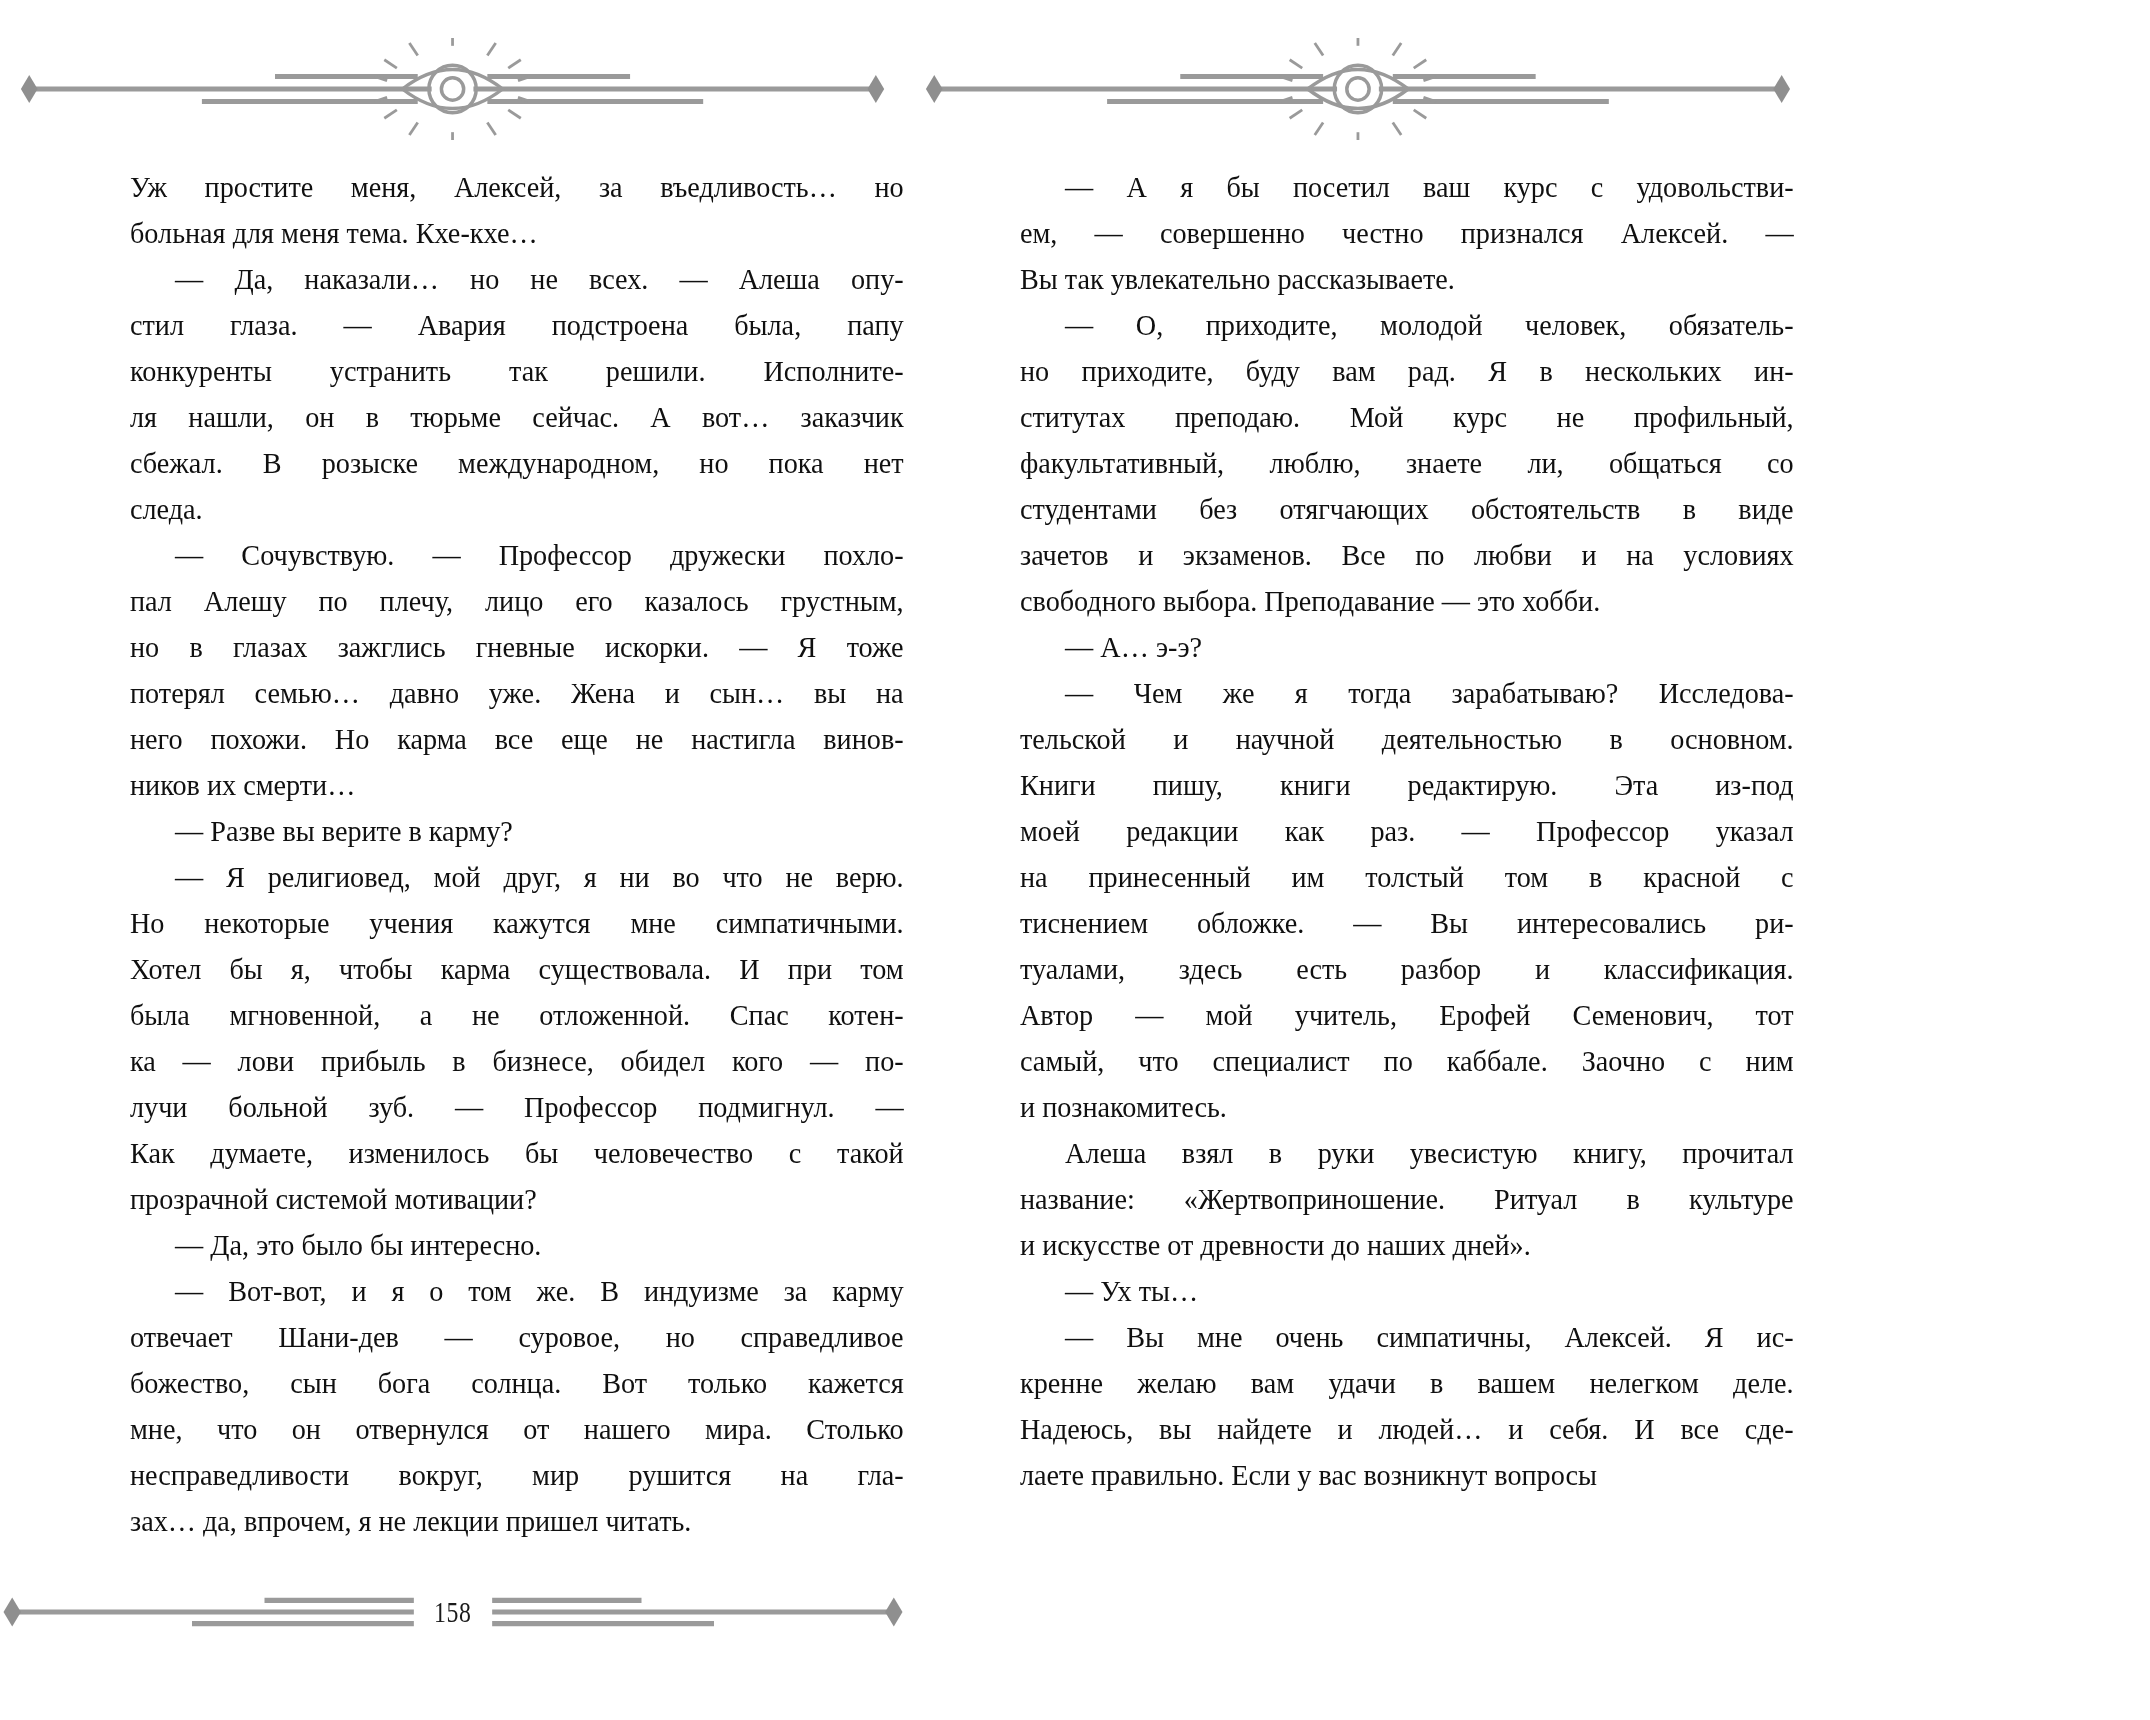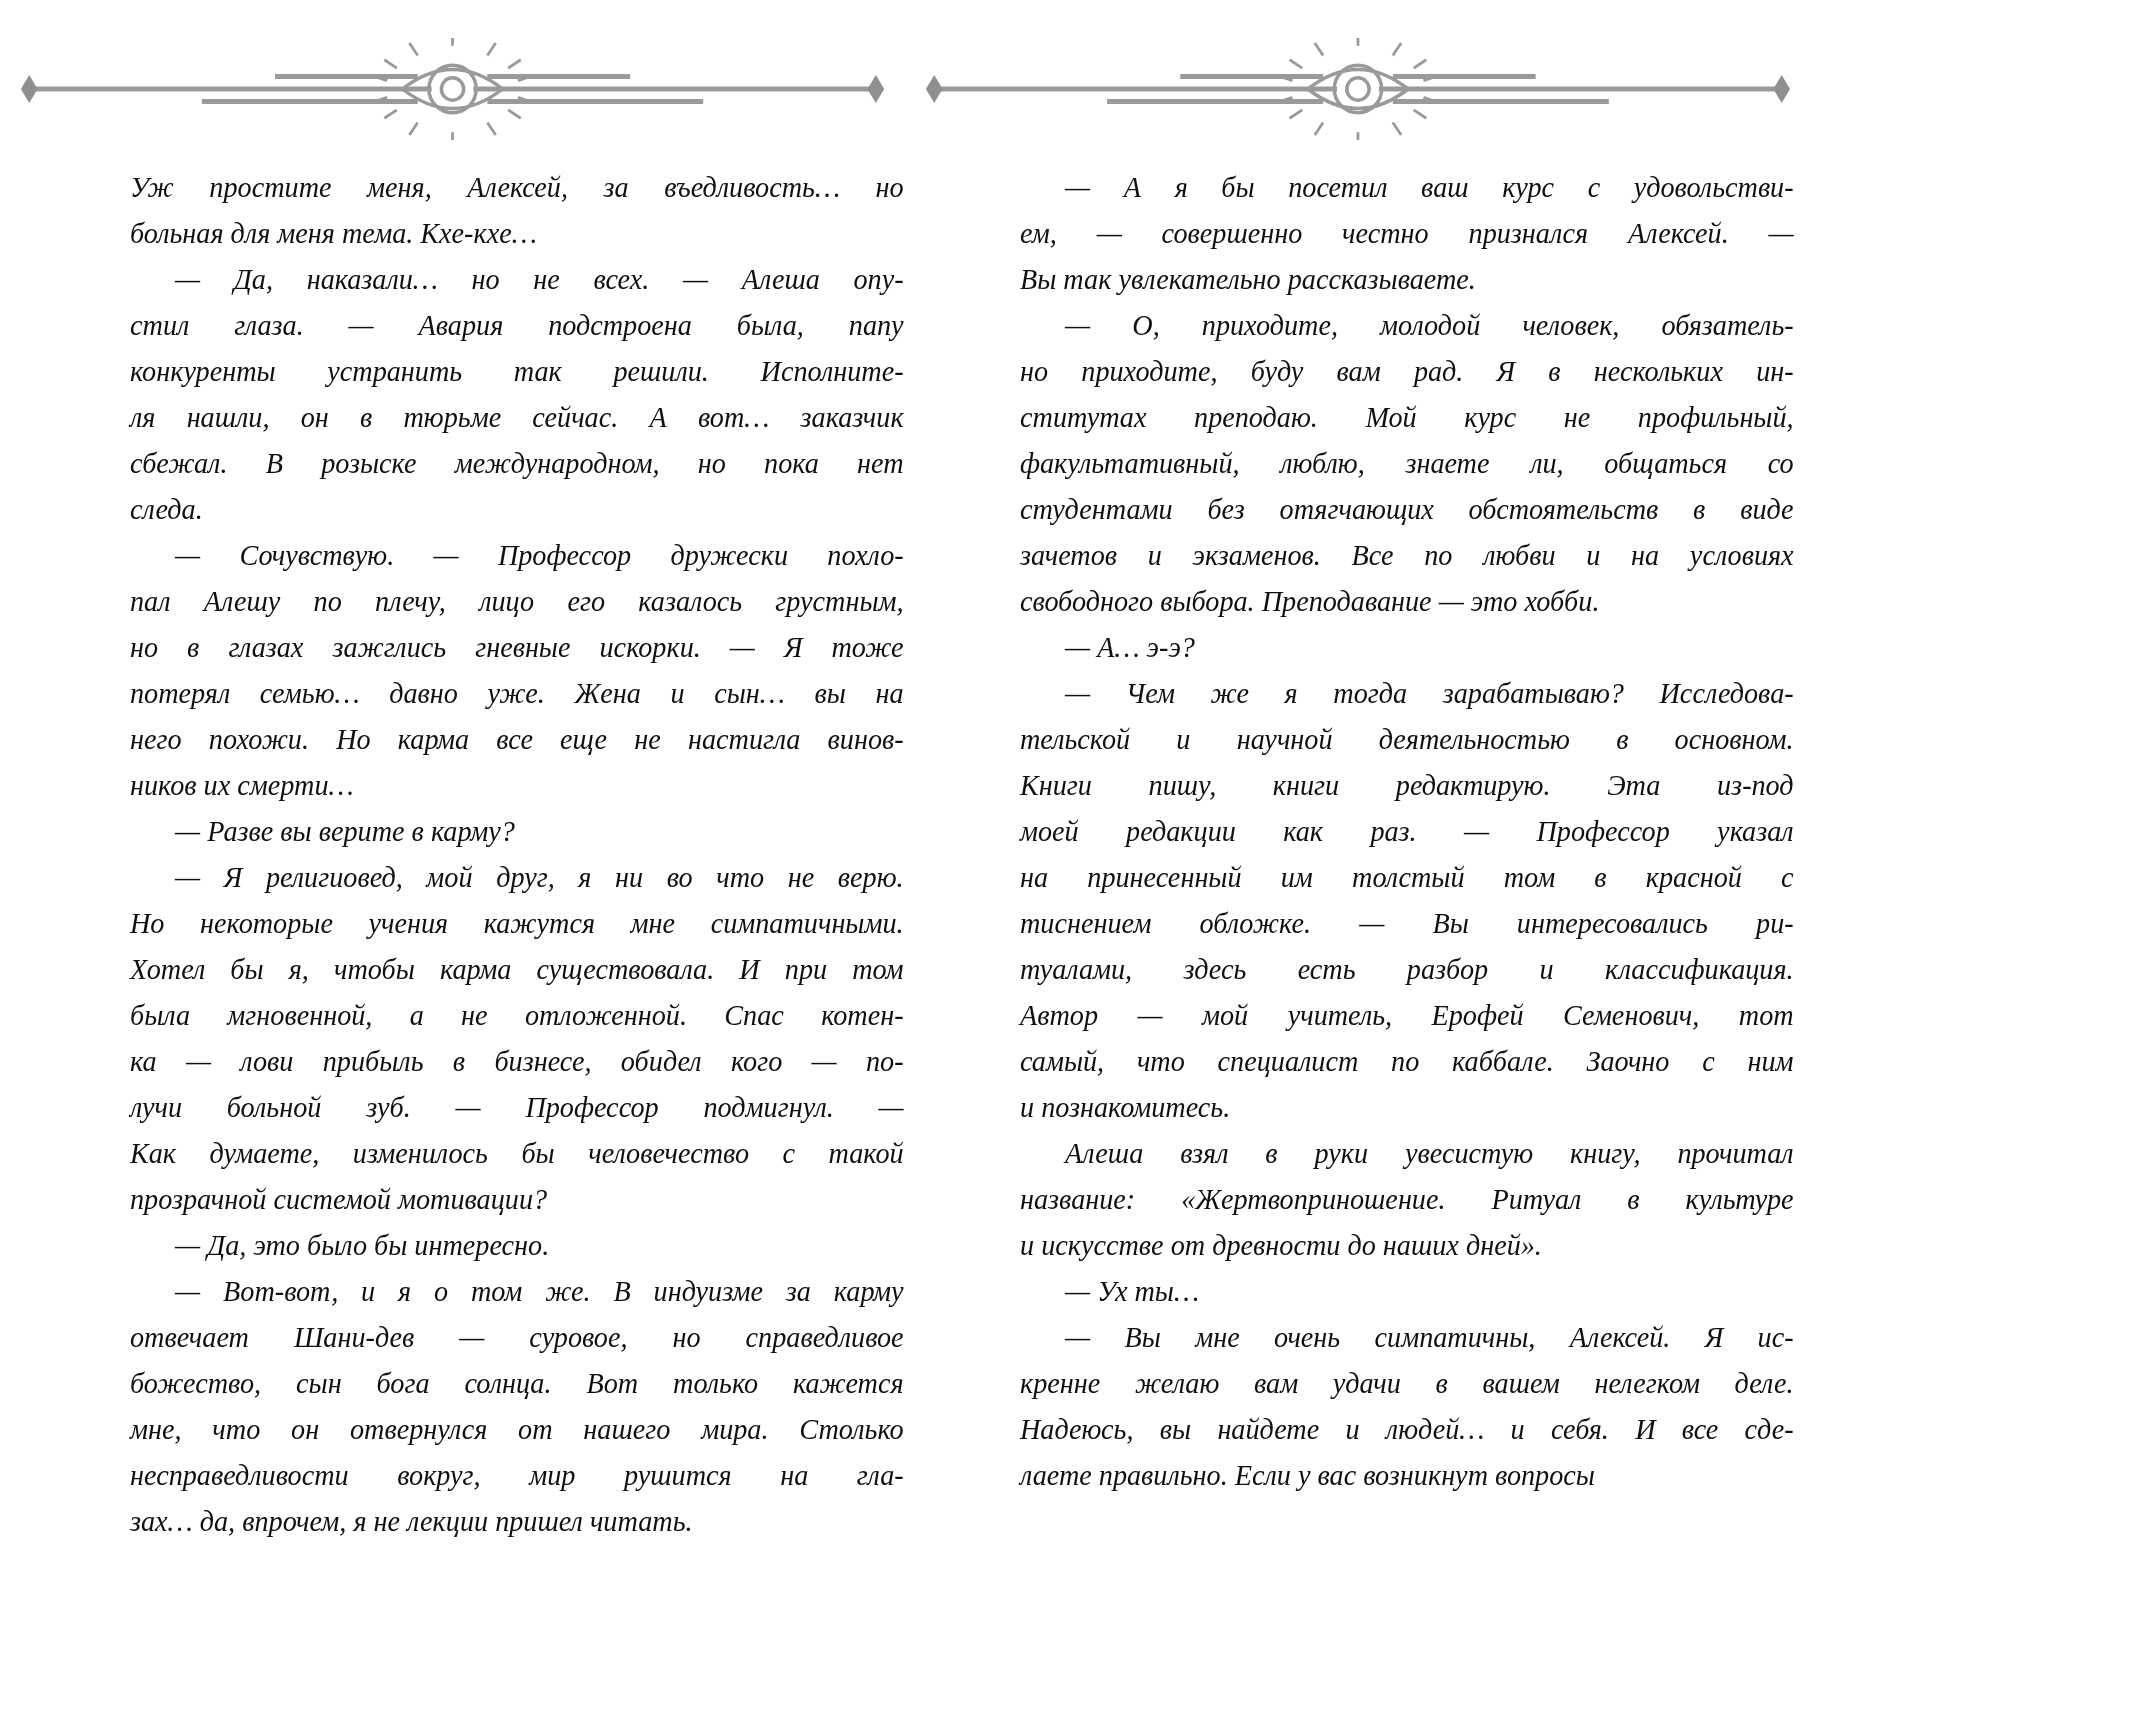--- a/index.html
+++ b/index.html
@@ -4,21 +4,21 @@
 <title>Book spread</title>
 <style>
   html, body { margin:0; padding:0; }
   body {
     width:2151px; height:1720px;
     background:#ffffff;
     font-family:"Liberation Serif", "DejaVu Serif", serif;
     overflow:hidden;
     position:relative;
   }
-  .spread { display:flex; width:1811px; height:1720px;font-style:italic; }
+  .spread { display:flex; width:1811px; height:1720px; }
   .page { position:relative; width:1075px; height:1720px; box-sizing:border-box; }
   .page-right { width:1076px; }
 
   
   .ornament {
     position:absolute; left:0; right:0;
     display:flex; align-items:center; justify-content:center;
   }
   .ornament svg { display:block; }
 
@@ -135,20 +135,37 @@
         <div style="white-space: nowrap; text-align: left; padding-left: 48px;">— Да, это было бы интересно.</div>
         <div style="height: 0px;"></div>
         <div style="white-space: normal; text-align: justify; padding-left: 48px; display: block; text-align-last: justify;">— Вот-вот, и я о том же. В индуизме за карму</div>
         <div style="white-space: normal; text-align: justify; display: block; text-align-last: justify;">отвечает Шани-дев — суровое, но справедливое</div>
         <div style="white-space: normal; text-align: justify; display: block; text-align-last: justify;">божество, сын бога солнца. Вот только кажется</div>
         <div style="white-space: normal; text-align: justify; display: block; text-align-last: justify;">мне, что он отвернулся от нашего мира. Столько</div>
         <div style="white-space: normal; text-align: justify; display: block; text-align-last: justify;">несправедливости вокруг, мир рушится на гла-</div>
         <div style="white-space: nowrap; text-align: left;">зах… да, впрочем, я не лекции пришел читать.</div>
       </div>
 
+    <div class="foot-wrap">
+      <svg width="947" height="58" viewBox="0 0 1300 80" aria-hidden="true" style="position:absolute;left:50%;transform:translateX(-50%);">
+        <g stroke="#9a9a9a" fill="none" stroke-width="7">
+          <line x1="48" y1="40" x2="596" y2="40"></line>
+          <line x1="704" y1="40" x2="1252" y2="40"></line>
+          <line x1="390" y1="24" x2="596" y2="24"></line>
+          <line x1="704" y1="24" x2="910" y2="24"></line>
+          <line x1="290" y1="56" x2="596" y2="56"></line>
+          <line x1="704" y1="56" x2="1010" y2="56"></line>
+        </g>
+        <g fill="#8f8f8f">
+          <path d="M30 40 L42 20 L54 40 L42 60 Z"></path>
+          <path d="M1246 40 L1258 20 L1270 40 L1258 60 Z"></path>
+        </g>
+      </svg>
+      <span class="folio">158</span>
+    </div>
   </div>
 
   <div class="page page-right">
 
     <div class="ornament head-orn">
       <svg width="947" height="102" viewBox="0 0 1300 140" aria-hidden="true">
         <g stroke="#9a9a9a" fill="none" stroke-width="7">
           <line x1="48" y1="70" x2="620" y2="70"></line>
           <line x1="680" y1="70" x2="1252" y2="70"></line>
           <line x1="395" y1="52" x2="600" y2="52"></line>

